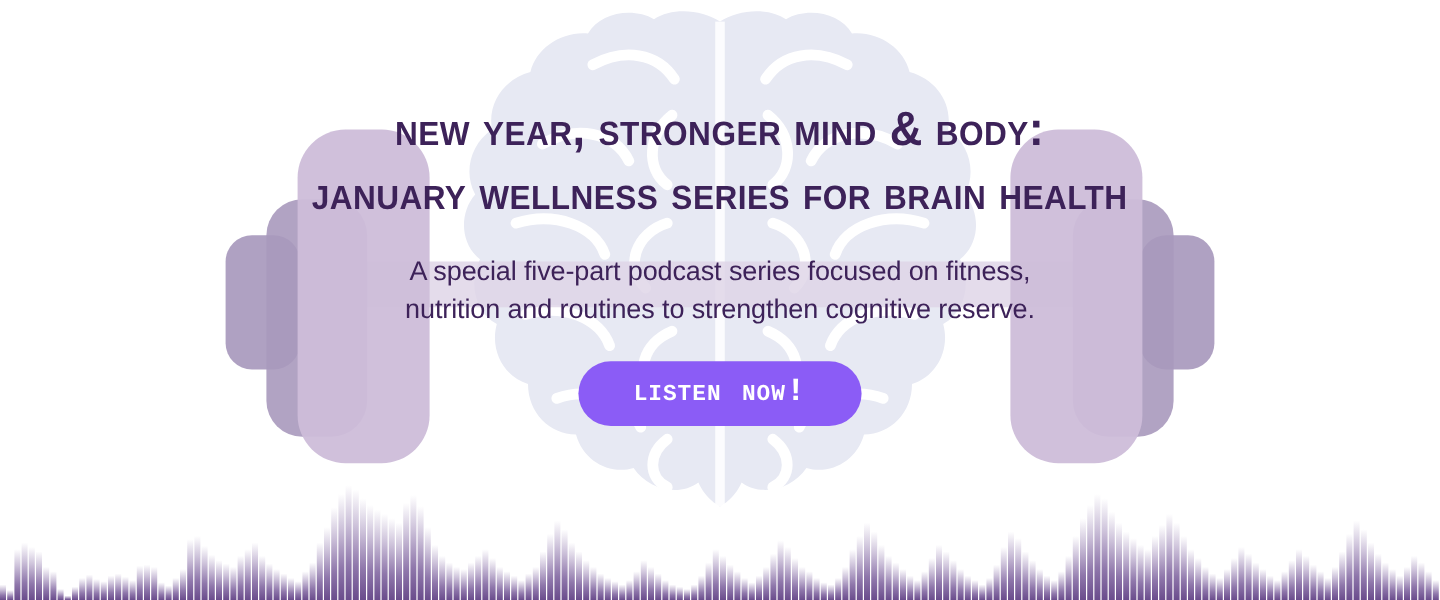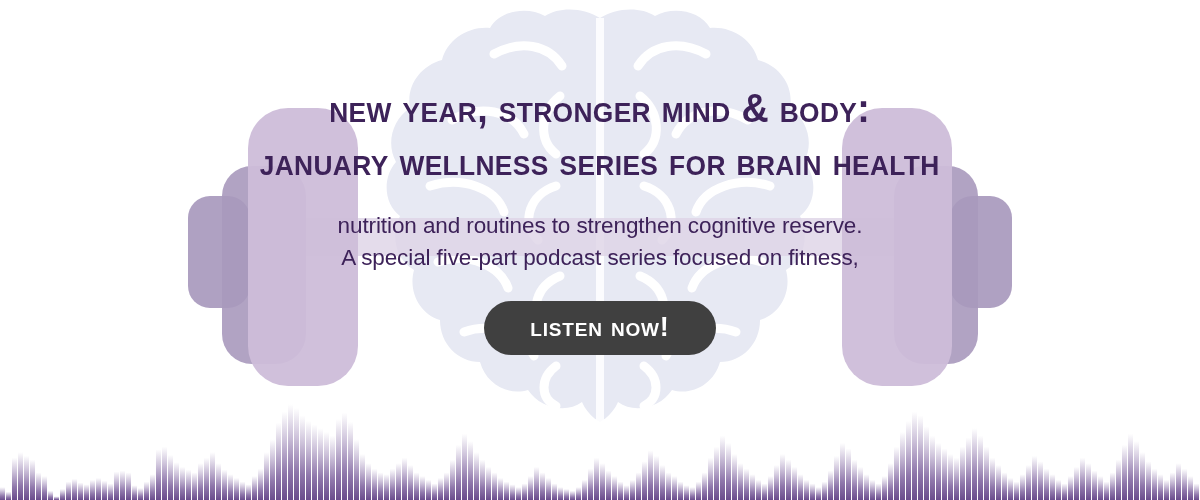--- a/index.html
+++ b/index.html
@@ -81,26 +81,26 @@
     line-height: 1.42;
     letter-spacing: -0.1px;
   }
   .subhead .ln { display: block; }
 
   .cta-wrap {
     margin-top: 28px;
   }
   .cta {
     display: inline-block;
-    background: #404040;
+    background: #8b5cf6;
     color: #ffffff;
     border: none;
     border-radius: 28px;
     padding: 13px 46px 14px 46px;
-    font-family: Liberation Sans, sans-serif;
+    font-family: Liberation Mono, monospace;
     font-weight: 700;
     font-size: 27px;
     line-height: 1;
     letter-spacing: 0.8px;
     font-variant: small-caps;
     text-transform: lowercase;
     cursor: pointer;
   }
   .site-url {
     margin-top: 19px;
@@ -394,22 +394,22 @@
     </div>
 
   <div class="content">
 
     <h1 class="headline">
       <span class="ln">New Year, Stronger Mind &amp; Body:</span>
       <span class="ln">January Wellness Series for Brain Health</span>
     </h1>
 
     <p class="subhead">
+      <span class="ln">A special five-part podcast series focused on fitness,</span>
       <span class="ln">nutrition and routines to strengthen cognitive reserve.</span>
-      <span class="ln">A special five-part podcast series focused on fitness,</span>
     </p>
 
     <div class="cta-wrap">
       <button class="cta">Listen now!</button>
     </div>
 
   </div>
 </div>
 
 </body></html>

